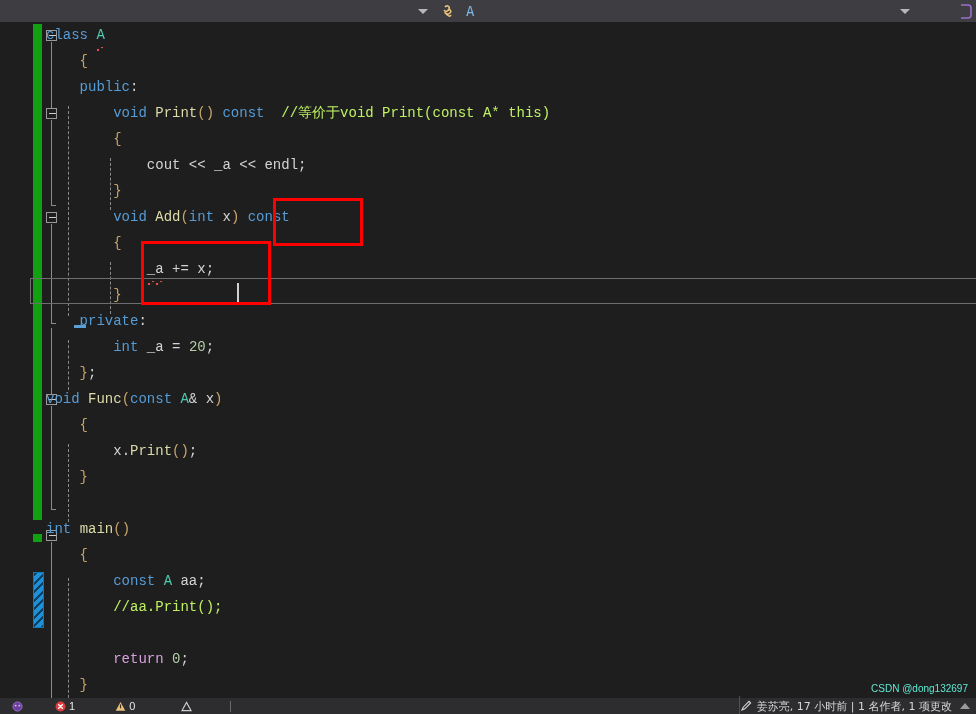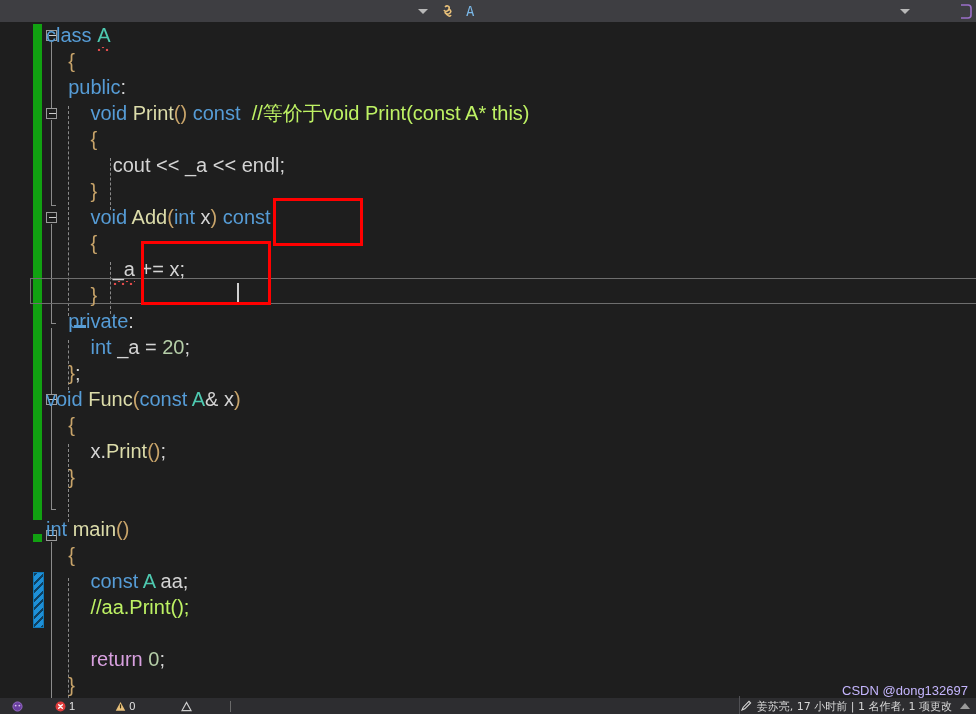--- a/index.html
+++ b/index.html
@@ -60,22 +60,22 @@
   .change-blue {
     position: absolute; left: 0; width: 11px; background: #1e90d8;
     background-image: repeating-linear-gradient(
       -45deg, rgba(0,0,0,.55) 0 2px, rgba(0,0,0,0) 2px 6px);
     border: 1px solid #1179b8;
   }
 
   
   .code {
     position: absolute; left: 46px; top: 0; width: 930px; height: 670px;
-    font-family: Liberation Sans, sans-serif;
-    font-size: 20px; line-height: 26px; white-space: pre;
+    font-family: Liberation Mono, monospace;
+    font-size: 14px; line-height: 26px; white-space: pre;
   }
   .line { height: 26px; position: relative; color: #d4d4d4; }
 
   
   .kw    { color: #569cd6; }   
   .ret   { color: #d8a0df; }   
   .fn    { color: #dcdcaa; }   
   .type  { color: #4ec9b0; }   
   .num   { color: #b5cea8; }   
   .cmt   { color: #bef264; }   
@@ -134,21 +134,21 @@
   }
 
   
   .redbox {
     position: absolute; border: 3px solid #ff0000; pointer-events: none;
   }
 
   
   .watermark {
     position: absolute; right: 8px; top: 683px;
-    color: #c4b5fd; font-family: "Liberation Sans", sans-serif; font-size: 13px;
+    color: #5eead4; font-family: "Liberation Sans", sans-serif; font-size: 10px;
   }
 
   
   .statusbar {
     position: absolute; left: 0; bottom: 0; width: 976px; height: 16px;
     background: #2d2d30; display: flex; align-items: center;
     font-family: "Liberation Sans", sans-serif; font-size: 11px; color: #d0d0d0;
   }
   .sb-cell { display: flex; align-items: center; height: 16px; padding: 0 4px; }
   .sb-count { margin-left: 3px; color: #e6e6e6; font-size: 11px; }

